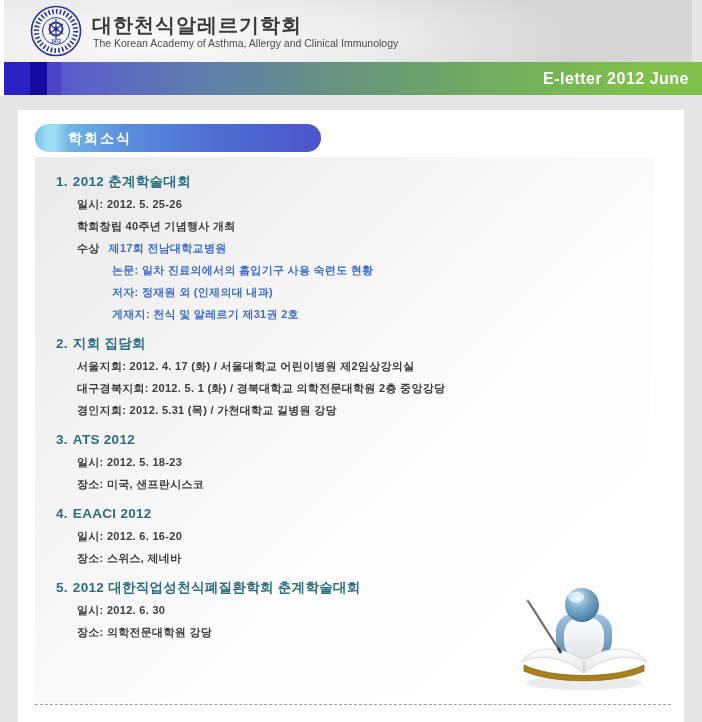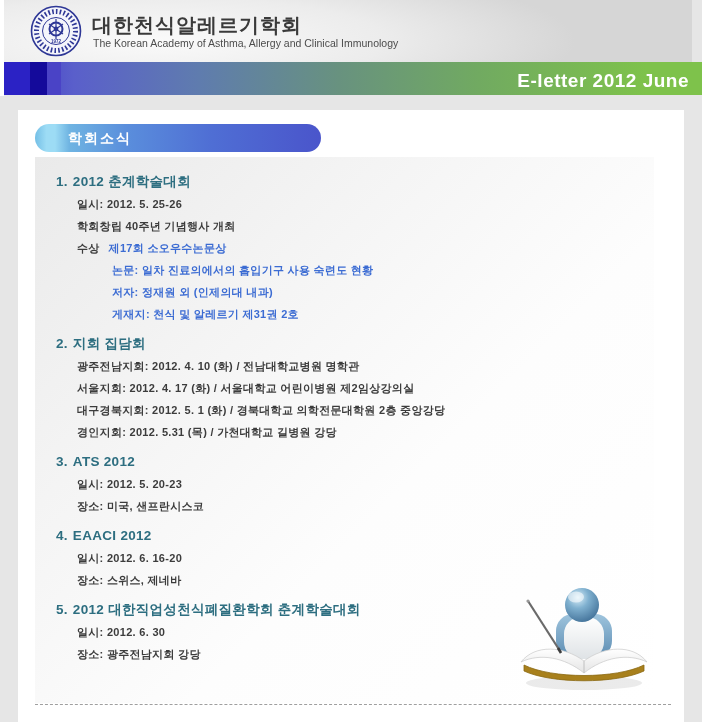--- a/index.html
+++ b/index.html
@@ -12,21 +12,21 @@
           background:radial-gradient(ellipse 420px 80px at 22% 55%, #fafafa 0%, #ececec 55%, #d6d6d6 100%);}
   .logo{position:absolute;left:26px;top:5px;width:52px;height:52px;}
   .org-ko{position:absolute;left:88px;top:12px;font-size:20px;color:#3a3a3a;letter-spacing:1px;}
   .org-en{position:absolute;left:89px;top:37px;font-size:10.5px;color:#4c4c4c;font-weight:normal;}
   
   .banner{position:absolute;left:4px;top:62px;right:0;height:33px;
           background:linear-gradient(90deg,#3c35c5 0%,#5a5fcb 10%,#5f7cae 28%,#68927f 48%,#71aa61 68%,#7ec24b 92%,#7ec24b 100%);}
   .seg1{position:absolute;left:0;top:0;width:26px;height:33px;background:#2b22c5;}
   .seg2{position:absolute;left:26px;top:0;width:17px;height:33px;background:#140a9b;}
   .seg3{position:absolute;left:43px;top:0;width:14px;height:33px;background:#4a43c6;}
-  .banner-label{position:absolute;right:13px;top:8px;color:#ffffff;font-size:19px;letter-spacing:0.5px;margin-left:32px;}
+  .banner-label{position:absolute;right:13px;top:8px;color:#ffffff;font-size:16px;letter-spacing:0.5px;margin-left:32px;}
   
   .content-box{position:absolute;left:18px;top:110px;width:666px;height:612px;background:#ffffff;}
   .pill{position:absolute;left:17px;top:14px;width:286px;height:28px;border-radius:14px;
         background:linear-gradient(90deg,#74bfe6 0%,#9ddcf5 4%,#9ddcf5 7%,#6fb4e2 12%,#5a8edc 32%,#4f6ed4 62%,#4a55cb 100%);}
   .pill-label{display:inline-block;margin-left:33px;line-height:28px;color:#ffffff;font-size:14px;letter-spacing:2px;}
   .inner-panel{position:absolute;left:17px;top:47px;width:619px;height:546px;
                background:linear-gradient(135deg,#eaeaea 0%,#f4f4f4 30%,#fdfdfd 60%,#ffffff 100%);}
   .news{position:absolute;left:21px;top:14px;right:10px;}
   .item{margin-bottom:8px;}
   .item-title{color:#2d6e80;font-size:13.5px;line-height:22px;letter-spacing:0.3px;}
@@ -79,59 +79,58 @@
     <div class="inner-panel">
       <div class="news">
 
         <div class="item">
           <div class="item-title">
             <span class="num">1.</span><span>2012 춘계학술대회</span>
           </div>
           <div class="line">일시: 2012. 5. 25-26</div>
           <div class="line">학회창립 40주년 기념행사 개최</div>
           <div class="line">
-            <span class="award-label">수상</span><span class="blue-text">제17회 소오우수논문상</span>
+            <span class="award-label">수상</span><span class="blue-text">제17회 전남대학교병원</span>
           </div>
           <div class="line blue indent2">논문: 일차 진료의에서의 흡입기구 사용 숙련도 현황</div>
           <div class="line blue indent2">저자: 정재원 외 (인제의대 내과)</div>
           <div class="line blue indent2">게재지: 천식 및 알레르기 제31권 2호</div>
         </div>
 
         <div class="item">
           <div class="item-title">
             <span class="num">2.</span><span>지회 집담회</span>
           </div>
-          <div class="line">광주전남지회: 2012. 4. 10 (화) / 전남대학교병원 명학관</div>
           <div class="line">서울지회: 2012. 4. 17 (화) / 서울대학교 어린이병원 제2임상강의실</div>
           <div class="line">대구경북지회: 2012. 5. 1 (화) / 경북대학교 의학전문대학원 2층 중앙강당</div>
           <div class="line">경인지회: 2012. 5.31 (목) / 가천대학교 길병원 강당</div>
         </div>
 
         <div class="item">
           <div class="item-title">
             <span class="num">3.</span><span>ATS 2012</span>
           </div>
-          <div class="line">일시: 2012. 5. 20-23</div>
+          <div class="line">일시: 2012. 5. 18-23</div>
           <div class="line">장소: 미국, 샌프란시스코</div>
         </div>
 
         <div class="item">
           <div class="item-title">
             <span class="num">4.</span><span>EAACI 2012</span>
           </div>
           <div class="line">일시: 2012. 6. 16-20</div>
           <div class="line">장소: 스위스, 제네바</div>
         </div>
 
         <div class="item">
           <div class="item-title">
             <span class="num">5.</span><span>2012 대한직업성천식폐질환학회 춘계학술대회</span>
           </div>
           <div class="line">일시: 2012. 6. 30</div>
-          <div class="line">장소: 광주전남지회 강당</div>
+          <div class="line">장소: 의학전문대학원 강당</div>
         </div>
 
       </div>
     </div>
 
     <div class="dashed-line"></div>
   </div>
 
   <div class="figure">
     <svg width="140" height="115" viewBox="0 0 140 115">

